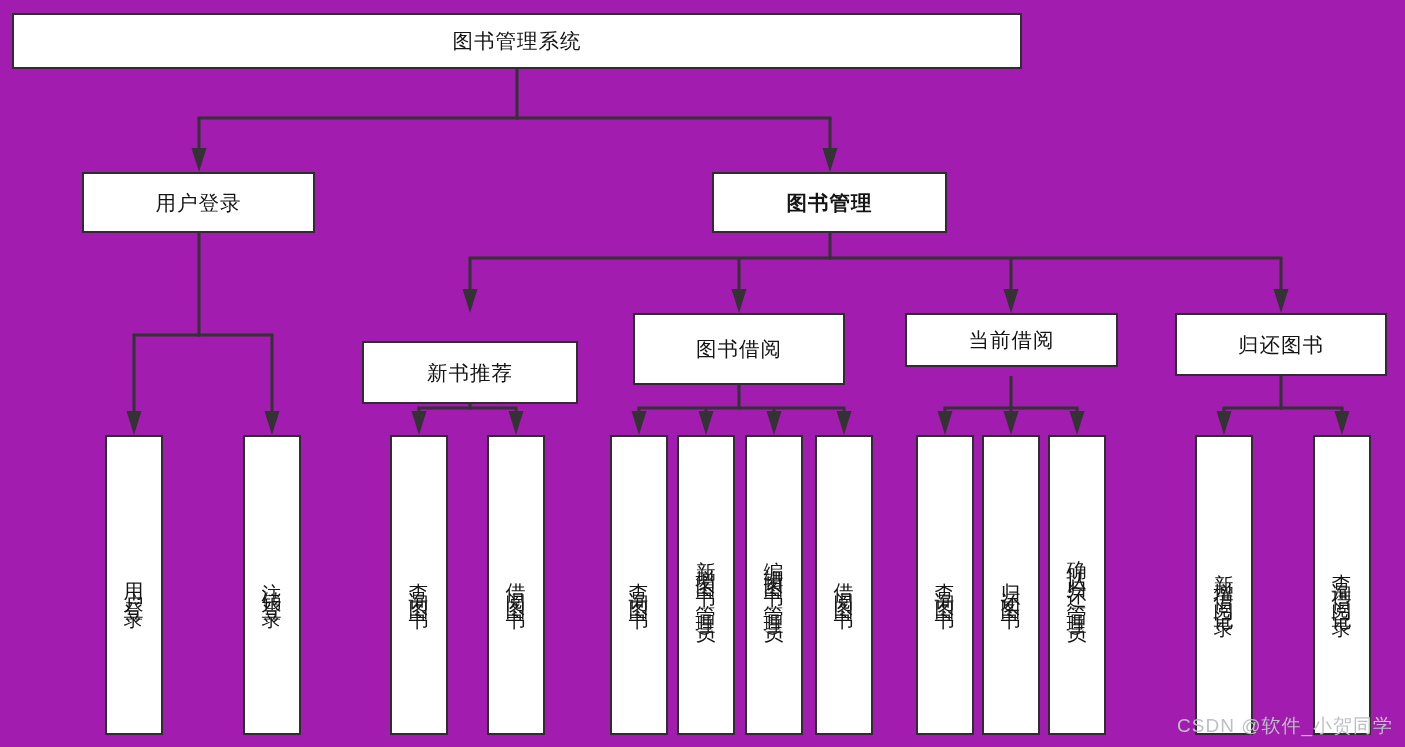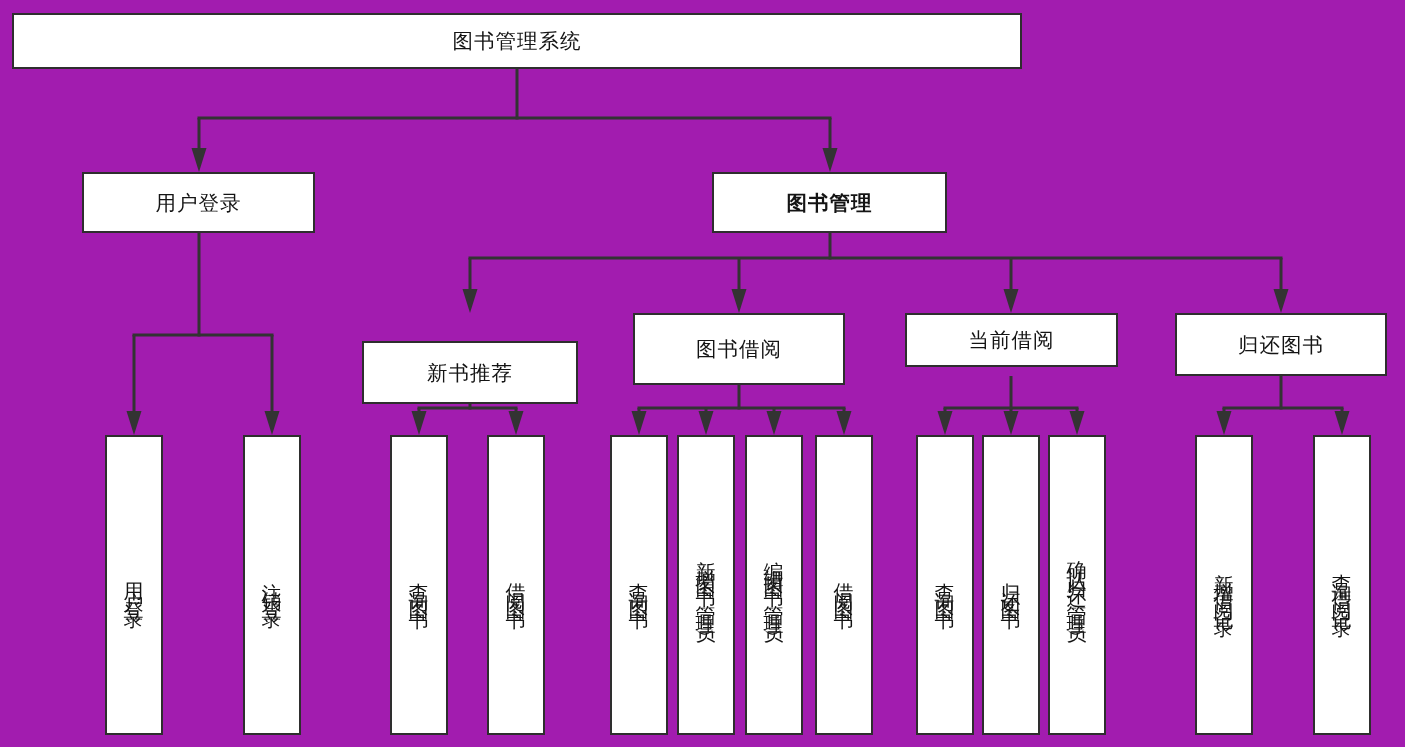--- a/index.html
+++ b/index.html
@@ -170,14 +170,15 @@
     <span>确认归还（管理员）</span>
   </div>
 
   <div class="node leaf" style="left:1195px; top:435px;">
     <span>新增借阅记录</span>
   </div>
   <div class="node leaf" style="left:1313px; top:435px;">
     <span>查询借阅记录</span>
   </div>
 
+  <div class="watermark">CSDN @软件_小贺同学</div>
 
 </div>
 
 </body></html>

